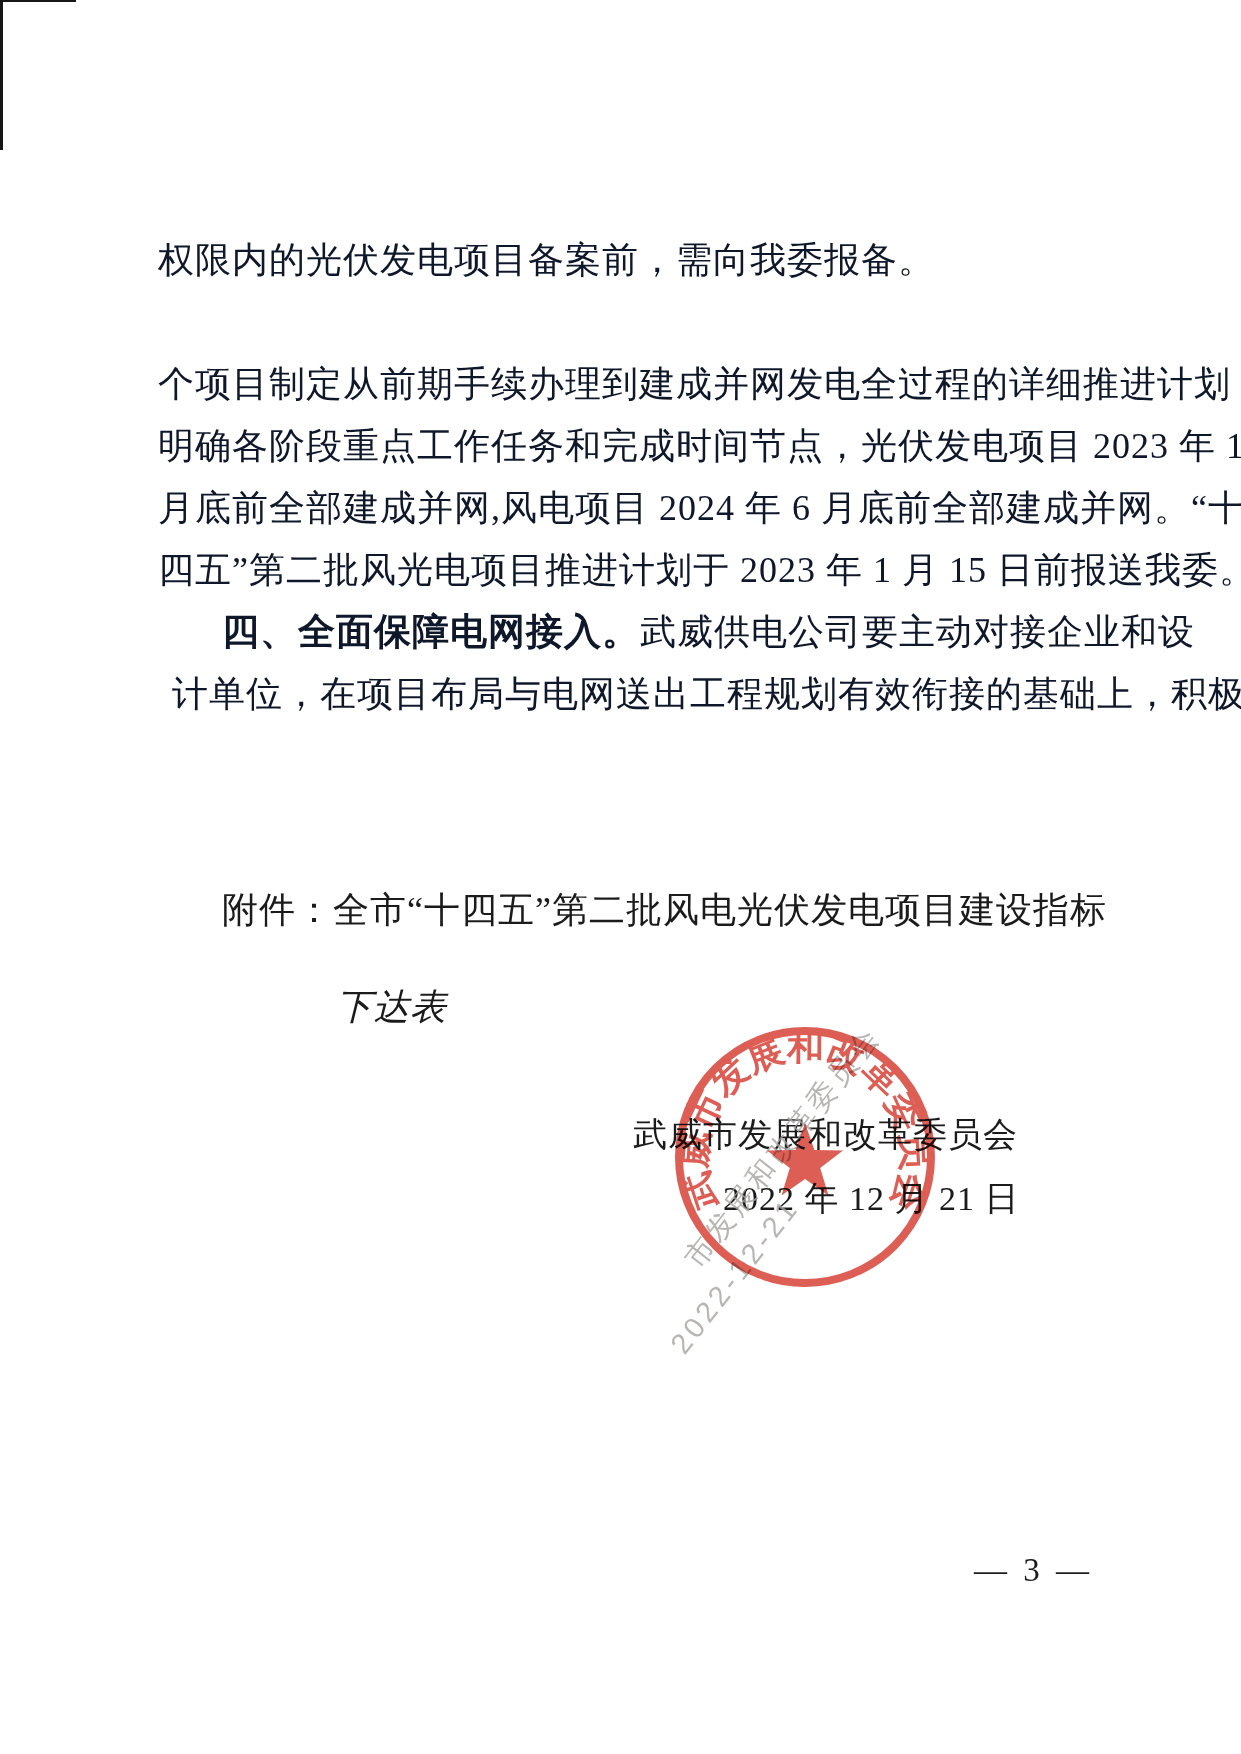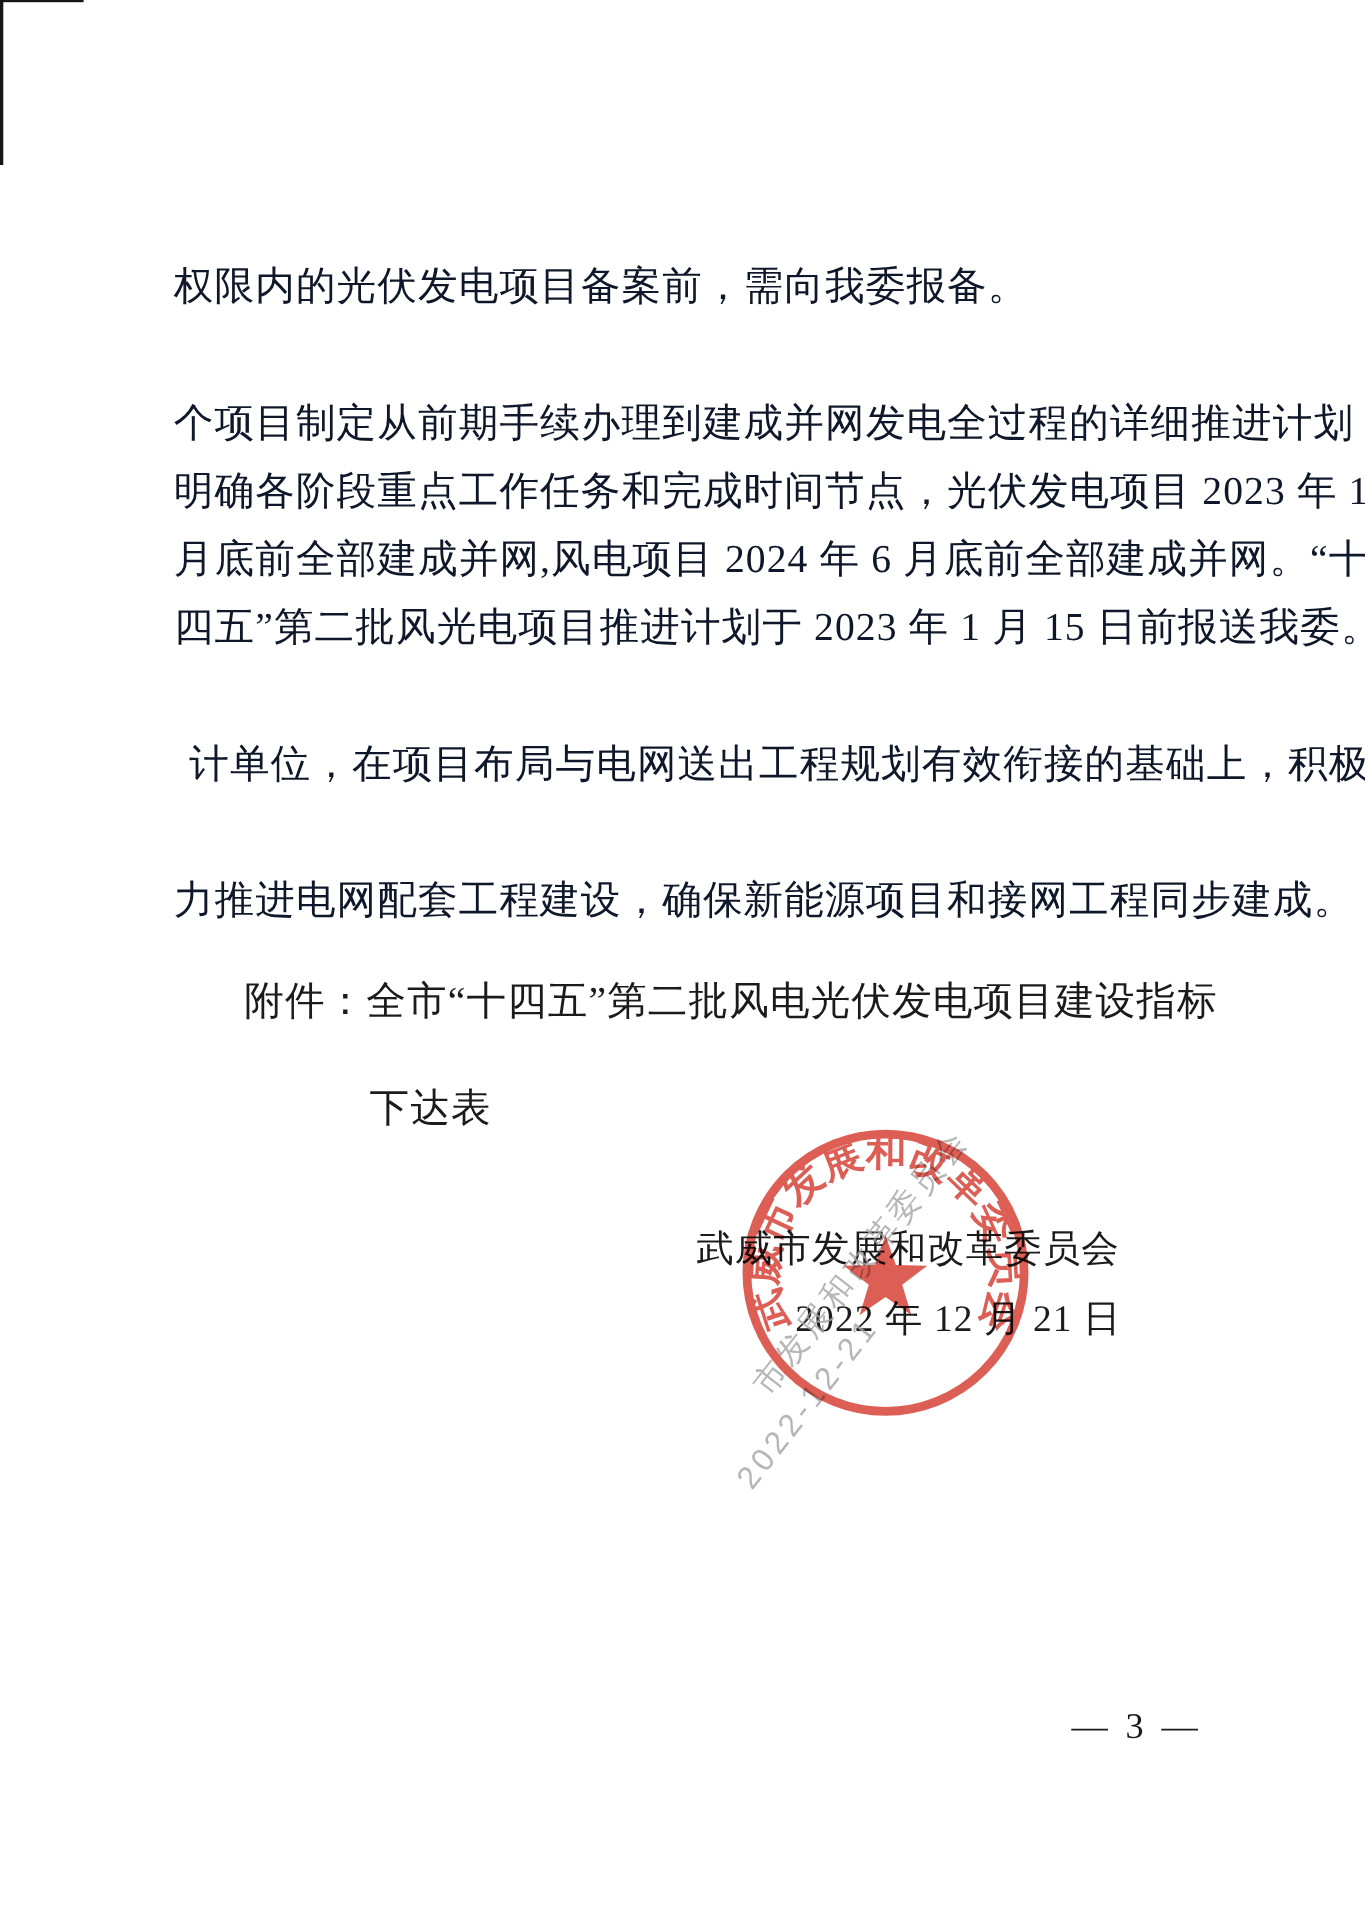--- a/index.html
+++ b/index.html
@@ -61,25 +61,25 @@
 <div class="page">
 
   <div class="artifact-v"></div>
   <div class="artifact-h"></div>
 
   <div class="line" style="left:158px; top:238px;"><span class="bold"></span><span>权限内的光伏发电项目备案前，需向我委报备。</span></div>
   <div class="line" style="left:158px; top:362px;"><span class="bold"></span><span>个项目制定从前期手续办理到建成并网发电全过程的详细推进计划，</span></div>
   <div class="line" style="left:158px; top:424px;"><span class="bold"></span><span>明确各阶段重点工作任务和完成时间节点，光伏发电项目 2023 年 12</span></div>
   <div class="line" style="left:158px; top:486px;"><span class="bold"></span><span>月底前全部建成并网,风电项目 2024 年 6 月底前全部建成并网。“十</span></div>
   <div class="line" style="left:158px; top:548px;"><span class="bold"></span><span>四五”第二批风光电项目推进计划于 2023 年 1 月 15 日前报送我委。</span></div>
+  <div class="line" style="left:222px; top:610px;"><span class="bold">四、全面保障电网接入。</span><span>武威供电公司要主动对接企业和设</span></div>
   <div class="line" style="left:172px; top:672px;"><span class="bold"></span><span>计单位，在项目布局与电网送出工程规划有效衔接的基础上，积极</span></div>
-  <div class="line" style="left:158px; top:796px;"><span class="bold"></span><span>力推进电网配套工程建设，确保新能源项目和接网工程同步建成。</span></div>
 
   <div class="attach" style="left:222px; top:886px;">附件：全市“十四五”第二批风电光伏发电项目建设指标</div>
-  <div class="attach" style="left:336px; top:983px;">下达表</div>
+  <div class="attach" style="left:336px; top:983px;font-style:italic;">下达表</div>
 
   <div class="sig-org">武威市发展和改革委员会</div>
   <div class="sig-date">2022 年 12 月 21 日</div>
 
   <div class="wm wm-org">市发展和改革委员会</div>
   <div class="wm wm-date">2022-12-21</div>
 
   <svg class="seal" viewBox="0 0 268 268">
     <circle cx="134" cy="134" r="126" fill="none" stroke="#d9473d" stroke-width="8"></circle>
     <path id="sealArc" d="M 49.1 183 A 98 98 0 1 1 218.9 183" fill="none"></path>

